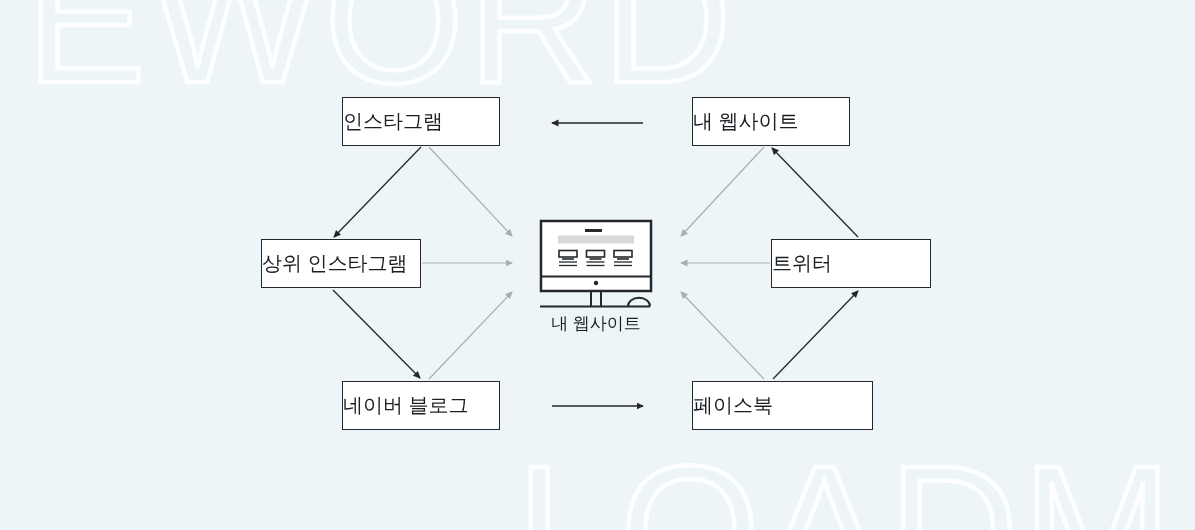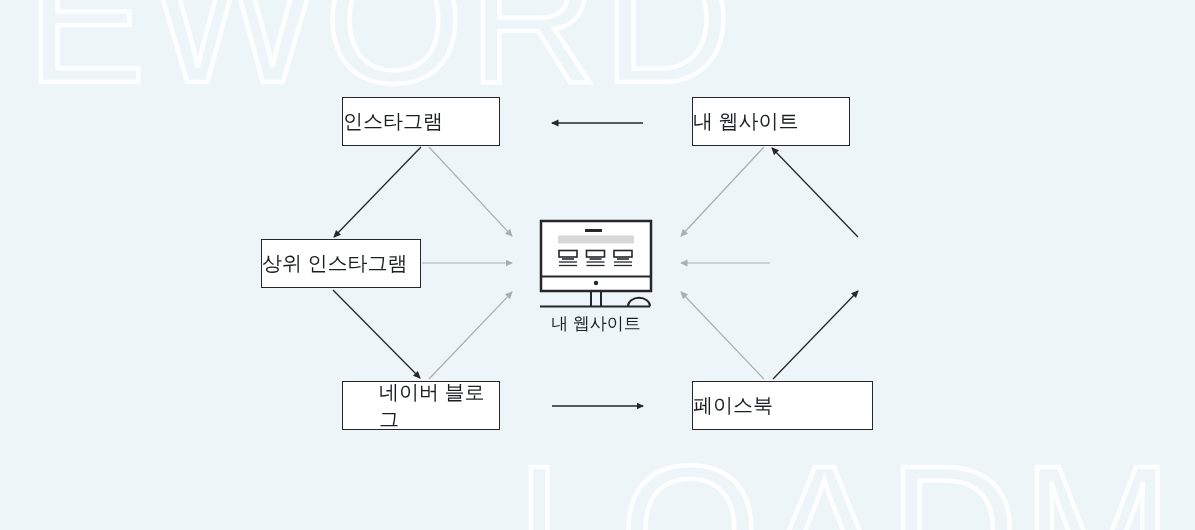--- a/index.html
+++ b/index.html
@@ -36,21 +36,21 @@
     align-items: center;
     justify-content: flex-start;
     font-size: 20px;
     color: #1b1e22;
     z-index: 3;
   }
   .n-instagram { left: 342px; top: 97px;  width: 158px; height: 49px; }
   .n-mywebsite { left: 692px; top: 97px;  width: 158px; height: 49px; }
   .n-parent    { left: 261px; top: 239px; width: 160px; height: 49px; }
   .n-twitter   { left: 771px; top: 239px; width: 160px; height: 49px; }
-  .n-naver     { left: 342px; top: 381px; width: 158px; height: 49px; padding-left: 36px; }
+  .n-naver     { left: 342px; top: 381px; width: 158px; height: 49px; }
   .n-facebook  { left: 692px; top: 381px; width: 181px; height: 49px; }
   .monitor-wrap {
     position: absolute;
     left: 536px; top: 219px;
     width: 120px; height: 94px;
     z-index: 3;
   }
   .center-label {
     position: absolute;
     left: 521px; top: 312px;
@@ -100,20 +100,23 @@
 
   <div class="node n-instagram">
     <span>인스타그램</span>
   </div>
   <div class="node n-mywebsite">
     <span>내 웹사이트</span>
   </div>
   <div class="node n-parent">
     <span>상위 인스타그램</span>
   </div>
+  <div class="node n-twitter">
+    <span>트위터</span>
+  </div>
   <div class="node n-naver">
     <span>네이버 블로그</span>
   </div>
   <div class="node n-facebook">
     <span>페이스북</span>
   </div>
 
   <div class="monitor-wrap">
     <svg viewBox="0 0 120 94" width="120" height="94">
 

